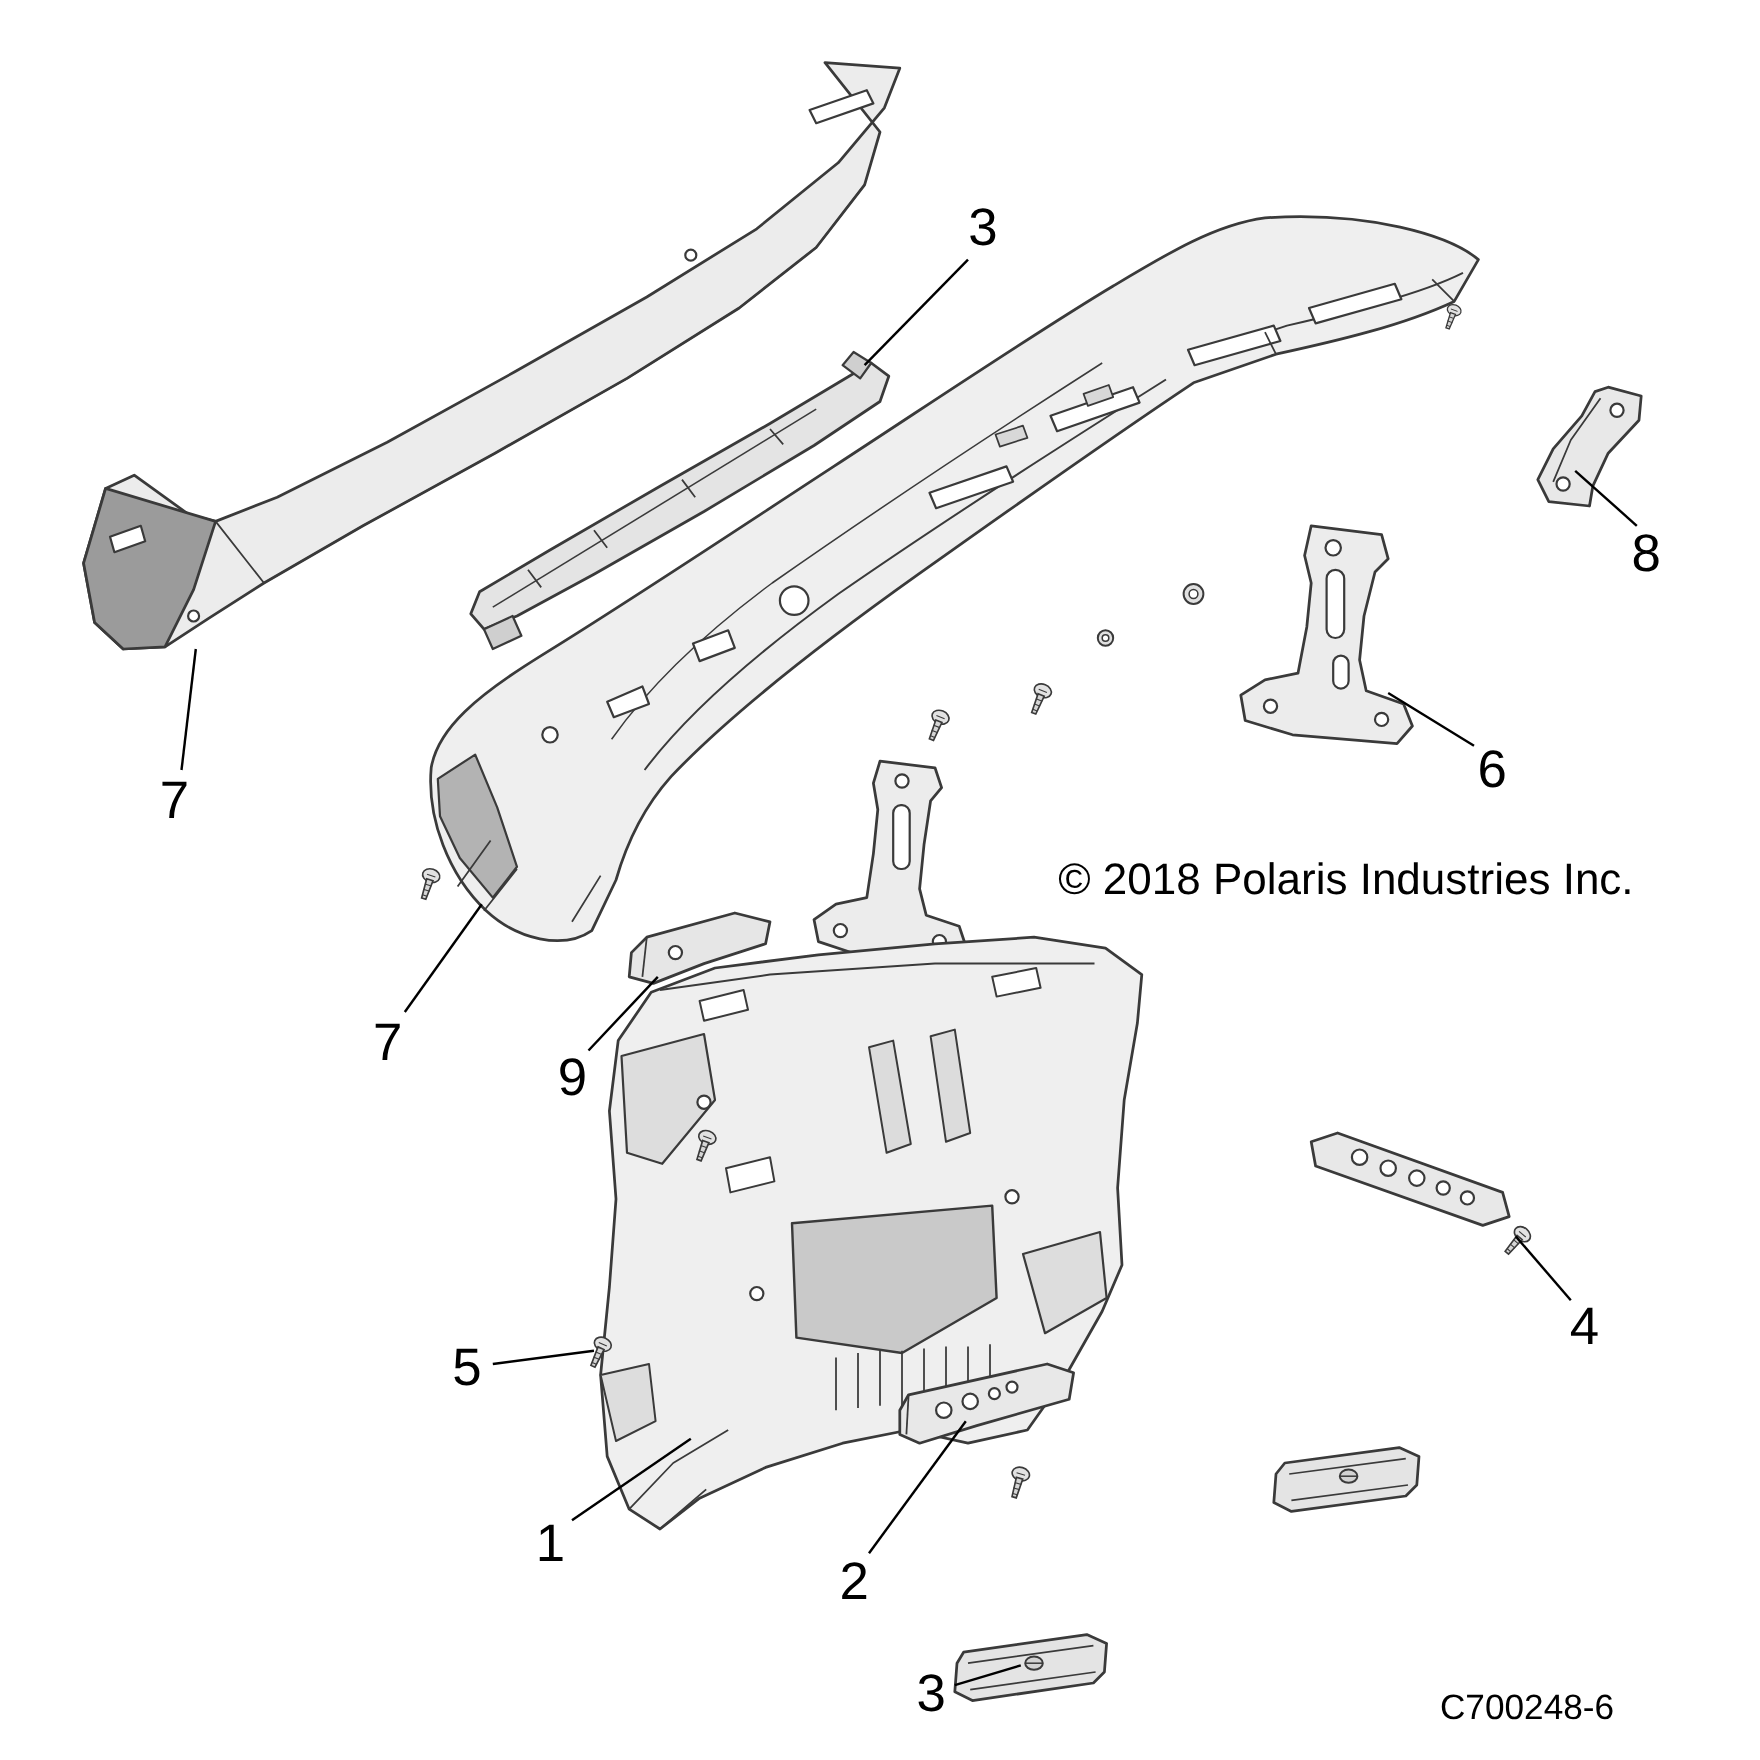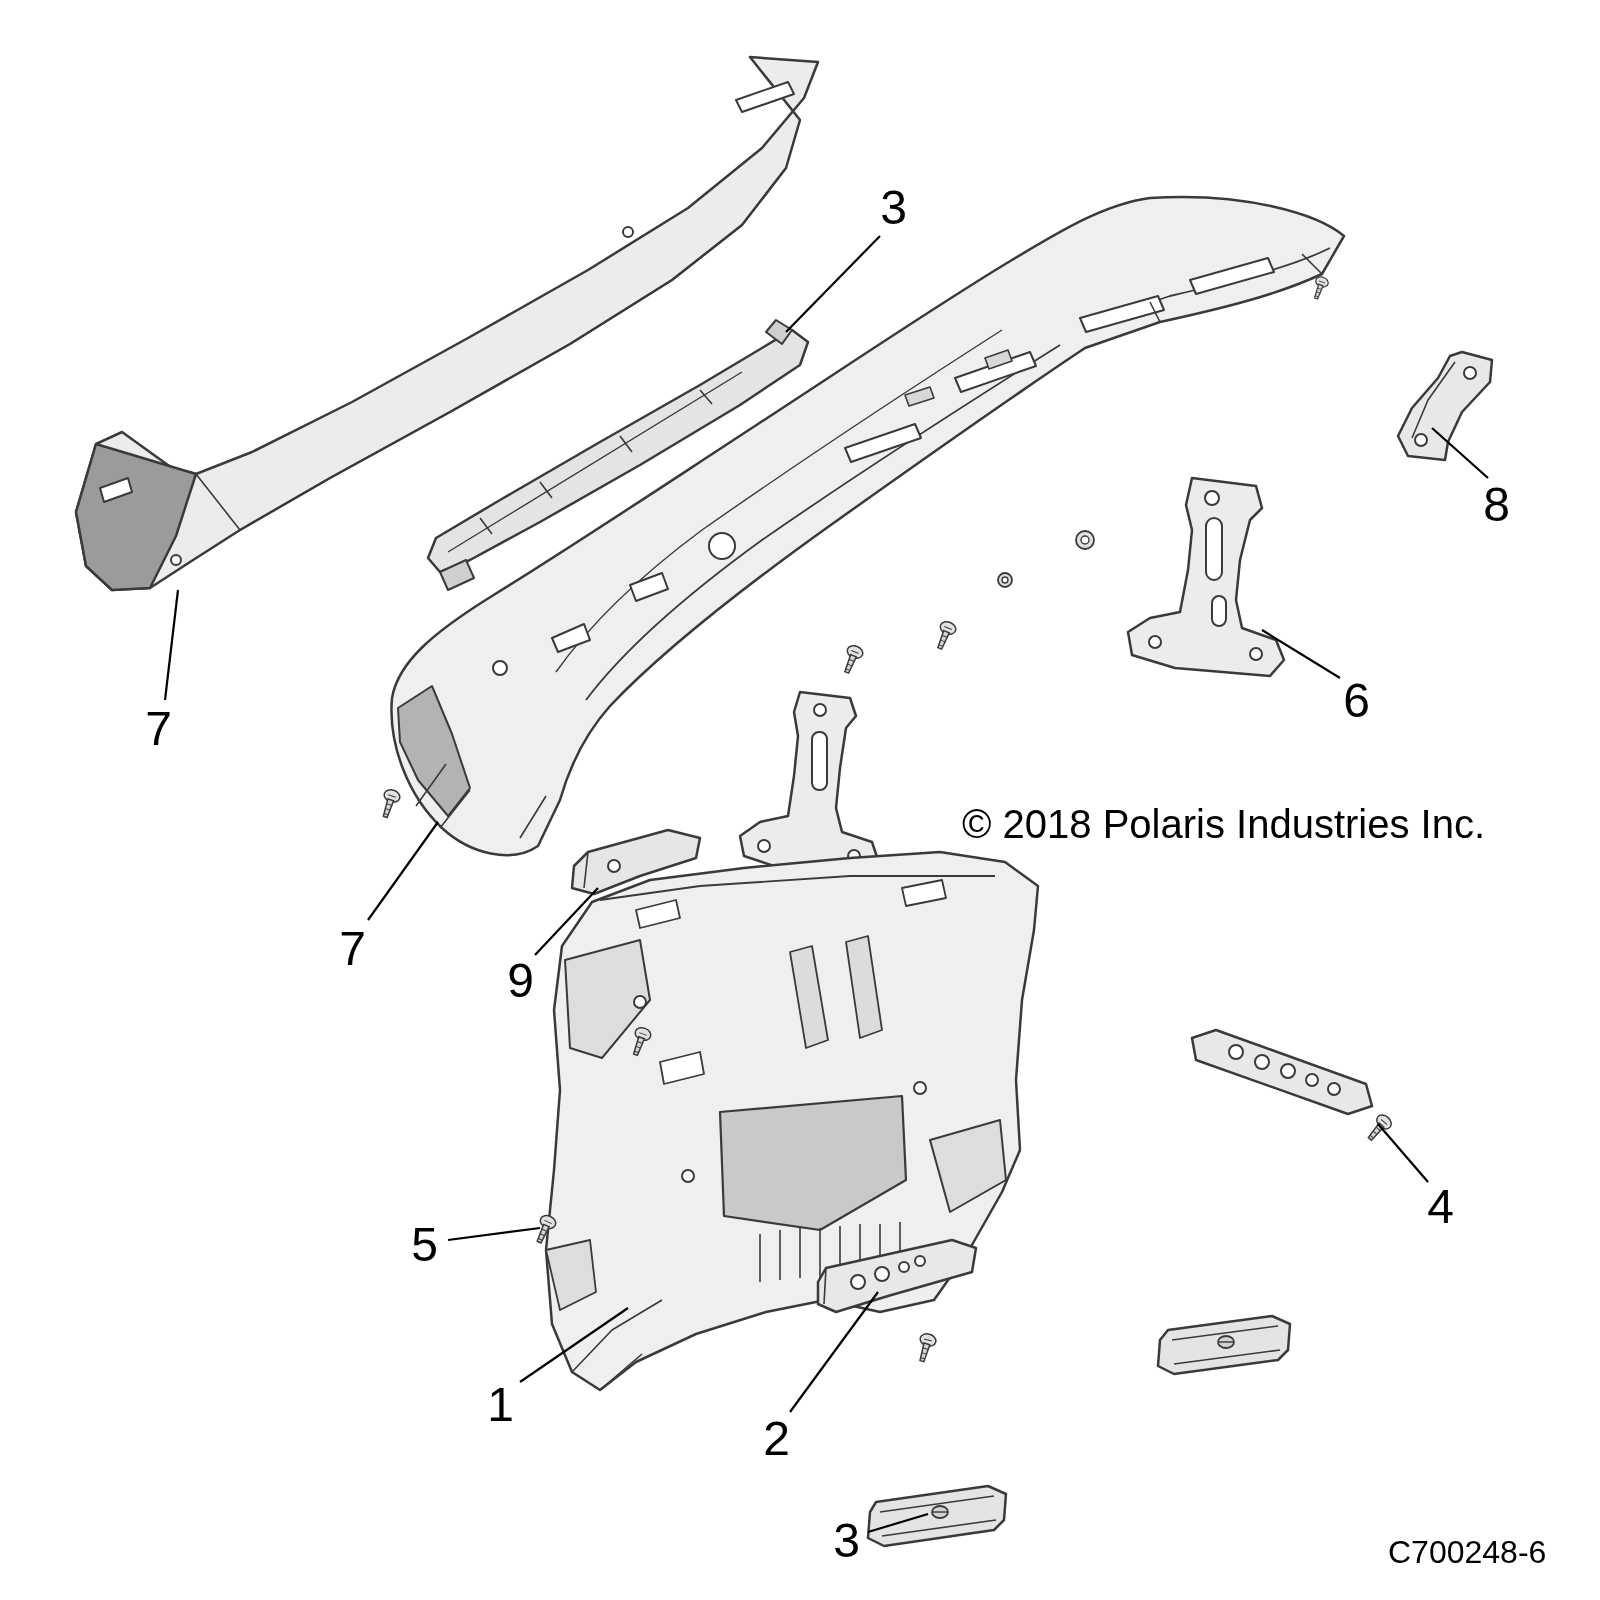--- a/index.html
+++ b/index.html
@@ -19,21 +19,20 @@
     font-weight:400;
     letter-spacing:-1px;
     user-select:none;
     white-space:nowrap;
   }
   .copyright{
     position:absolute;
     font-size:40px;
     color:#000;
     white-space:nowrap;
-    margin-top:24px;
   }
   .diagram-code{
     position:absolute;
     font-size:32px;
     color:#000;
     white-space:nowrap;
   }
 </style>
 </head>
 <body>
@@ -235,15 +234,15 @@
   <div class="callout" style="left:1440px;top:1206px">4</div>
   <div class="callout" style="left:424px;top:1244px">5</div>
   <div class="callout" style="left:1356px;top:700px">6</div>
   <div class="callout" style="left:352px;top:948px">7</div>
   <div class="callout" style="left:1496px;top:504px">8</div>
   <div class="callout" style="left:520px;top:980px">9</div>
   <div class="callout" style="left:893px;top:207px">3</div>
   <div class="callout" style="left:158px;top:728px">7</div>
 
   <div class="copyright" style="left:962px;top:778px">© 2018 Polaris Industries Inc.</div>
-  <div class="diagram-code" style="left:1388px;top:1534px">C700248-6</div>
+  <div class="diagram-code" style="left:1309px;top:1534px">C700248-6</div>
 
 </div>
 
 </body></html>

